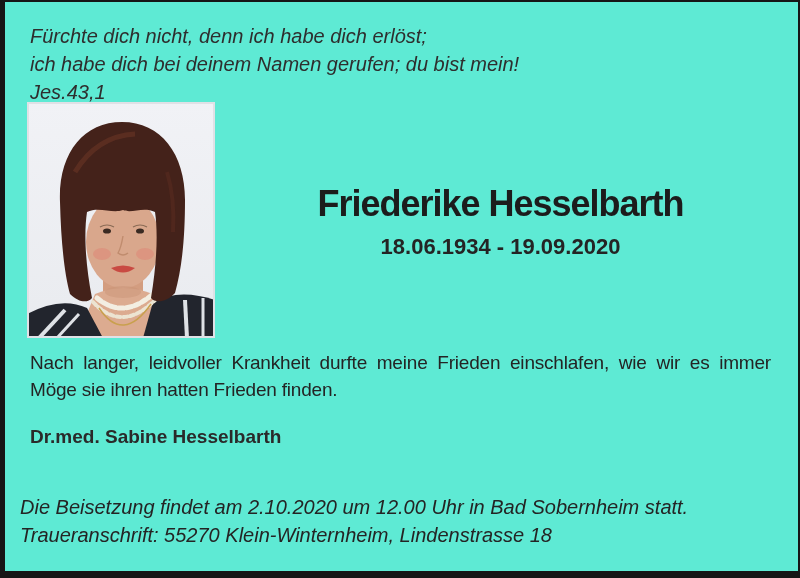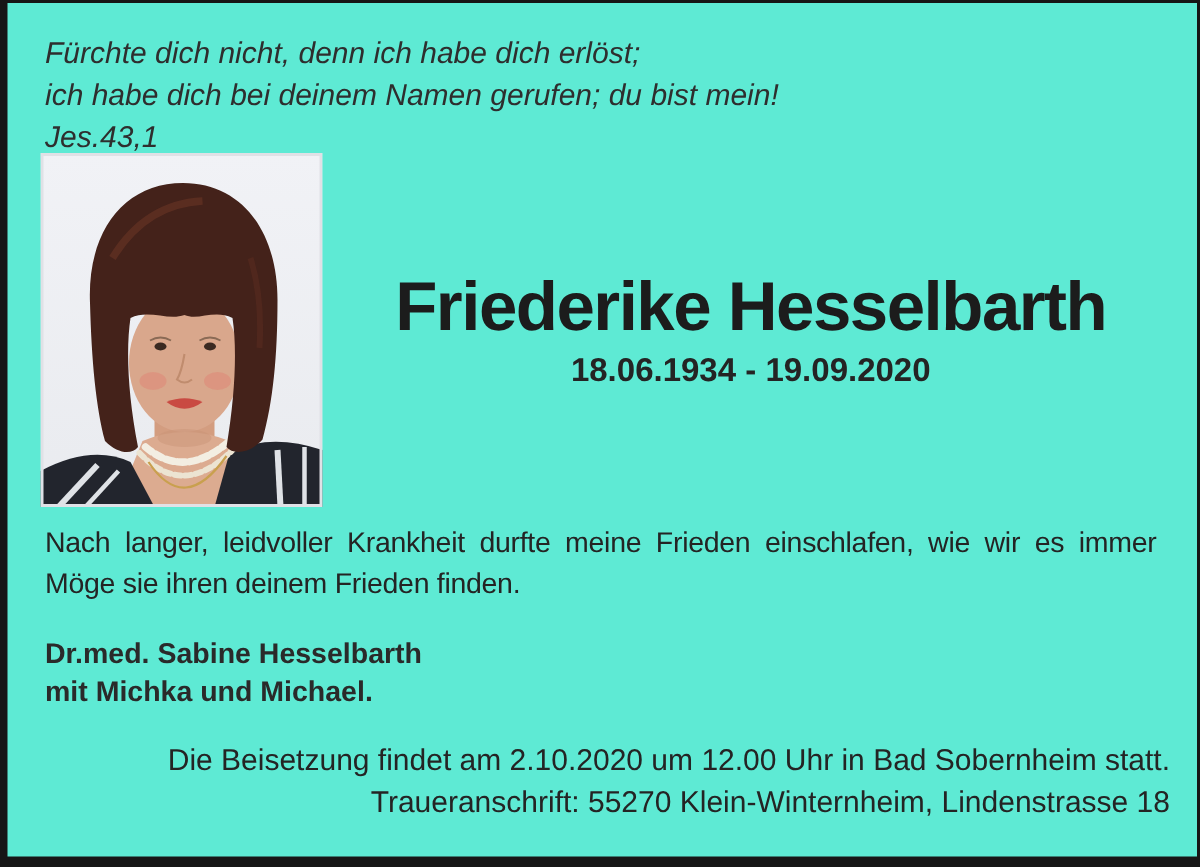--- a/index.html
+++ b/index.html
@@ -42,21 +42,21 @@
     height: 236px;
   }
   .name-block {
     position: absolute;
     left: 215px;
     right: 14px;
     top: 180px;
     text-align: center;
   }
   .deceased-name {
-    font-size: 46px;
+    font-size: 36px;
     font-weight: bold;
     letter-spacing: -1px;
     color: #1c1c1c;
     line-height: 48px;
   }
   .deceased-dates {
     margin-top: 6px;
     font-size: 22px;
     font-weight: bold;
     color: #242424;
@@ -80,24 +80,25 @@
     font-size: 19px;
     font-weight: bold;
     line-height: 25px;
     color: #2a2a2a;
   }
   .funeral {
     position: absolute;
     left: 20px;
     right: 20px;
     top: 493px;
-    text-align: right;
+    text-align: left;
     font-size: 20px;
     line-height: 28px;
     color: #242424;
+    font-style: italic;
   }
 </style>
 </head>
 <body>
 
 <div id="page">
 
   <div class="frame"></div>
 
   <div class="quote">
@@ -161,26 +162,25 @@
     </svg>
   </div>
 
   <div class="name-block">
     <div class="deceased-name">Friederike Hesselbarth</div>
     <div class="deceased-dates">18.06.1934 - 19.09.2020</div>
   </div>
 
   <div class="message">
     <div class="msg-line justify">Nach langer, leidvoller Krankheit durfte meine Frieden einschlafen, wie wir es immer</div>
-    <div class="msg-line">Möge sie ihren deinem Frieden finden.</div>
+    <div class="msg-line">Möge sie ihren hatten Frieden finden.</div>
   </div>
 
   <div class="signature">
     <div>Dr.med. Sabine Hesselbarth</div>
-    <div>mit Michka und Michael.</div>
   </div>
 
   <div class="funeral">
     <div>Die Beisetzung findet am 2.10.2020 um 12.00 Uhr in Bad Sobernheim statt.</div>
     <div>Traueranschrift: 55270 Klein-Winternheim, Lindenstrasse 18</div>
   </div>
 
 </div>
 
 </body></html>

